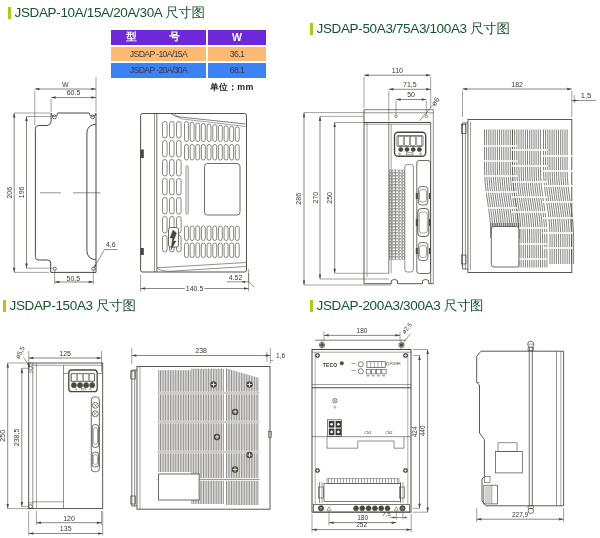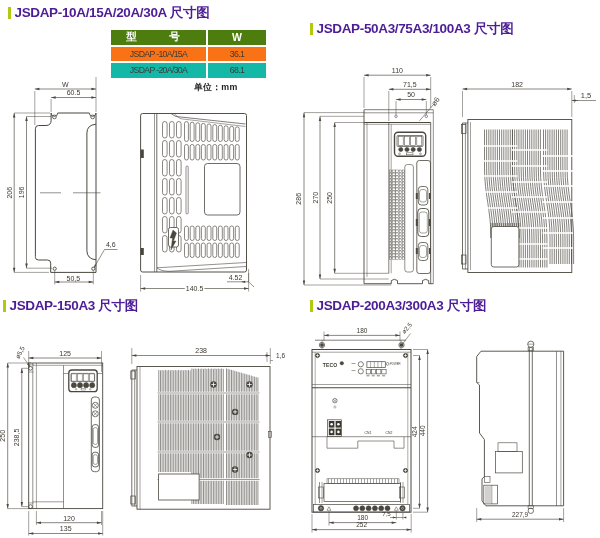--- a/index.html
+++ b/index.html
@@ -1,24 +1,24 @@
 <!DOCTYPE html>
 <html><head><meta charset="utf-8"><style>
 html,body{margin:0;padding:0;background:#fff;width:600px;height:538px;overflow:hidden}
 body{font-family:"Liberation Sans",sans-serif;position:relative}
-.hdr{position:absolute;font-weight:bold;font-size:13.5px;color:#4c1d95;letter-spacing:-0.35px;white-space:nowrap}
+.hdr{position:absolute;font-weight:normal;font-size:13.5px;color:#14532d;letter-spacing:-0.35px;white-space:nowrap}
 .hdr .bar{display:inline-block;width:3px;height:12px;background:#b2c90f;margin-right:3.5px;position:relative;top:1.5px}
 table{border-collapse:collapse;position:absolute;left:111px;top:30px;font-size:8.7px;letter-spacing:-0.65px;color:#3a3a3a;table-layout:fixed}
 td{padding:0;text-align:center;height:14.5px}
 tr.rr td{border-top:2px solid #fff}
-.th{background:#4d7c0f;color:#fff;font-weight:bold;font-size:10.5px;letter-spacing:0}
+.th{background:#6d28d9;color:#fff;font-weight:bold;font-size:10.5px;letter-spacing:0}
 .th td+td,tr.rr td+td{border-left:2px solid #fff}
-.r1{background:#f97316}
-.r2{background:#14b8a6}
-.unit{position:absolute;left:194px;top:82px;font-size:8.8px;font-weight:bold;color:#222;letter-spacing:0.3px}
+.r1{background:#fdba74}
+.r2{background:#3b82f6}
+.unit{position:absolute;left:210px;top:82px;font-size:8.8px;font-weight:bold;color:#222;letter-spacing:0.3px}
 svg{position:absolute;left:0;top:0}
 </style></head><body>
 <svg width="600" height="538" viewBox="0 0 600 538">
 <path d="M57.7,113 H89.3 M96,113 V272.4 H50.7 M51.1,113 V120.3 Q51.1,125.5 46,125.5 H38.6 Q35.4,125.5 35.4,128.7 V254.2 Q35.4,257.3 35.4,257.3 Q35.4,260 38.6,260 H47.5 Q50.7,260 50.7,263.2 V272.4" fill="none" stroke="#4a473f" stroke-width="1.0"></path>
 <path d="M51.1,113 a3.3,3.3 0 0 0 6.6,0" fill="none" stroke="#4a473f" stroke-width="0.9"></path>
 <path d="M89.3,113 a3.3,3.3 0 0 0 6.6,0" fill="none" stroke="#4a473f" stroke-width="0.9"></path>
 <circle cx="54.4" cy="116.9" r="1.90" fill="none" stroke="#4a473f" stroke-width="0.8"></circle>
 <circle cx="92.6" cy="116.9" r="1.90" fill="none" stroke="#4a473f" stroke-width="0.8"></circle>
 <path d="M96,124.2 Q86.9,125 86.9,133 V250.5 Q86.9,259 96,259.8" fill="none" stroke="#4a473f" stroke-width="1.0"></path>
 <circle cx="54.7" cy="268.7" r="1.60" fill="none" stroke="#4a473f" stroke-width="0.9"></circle>

